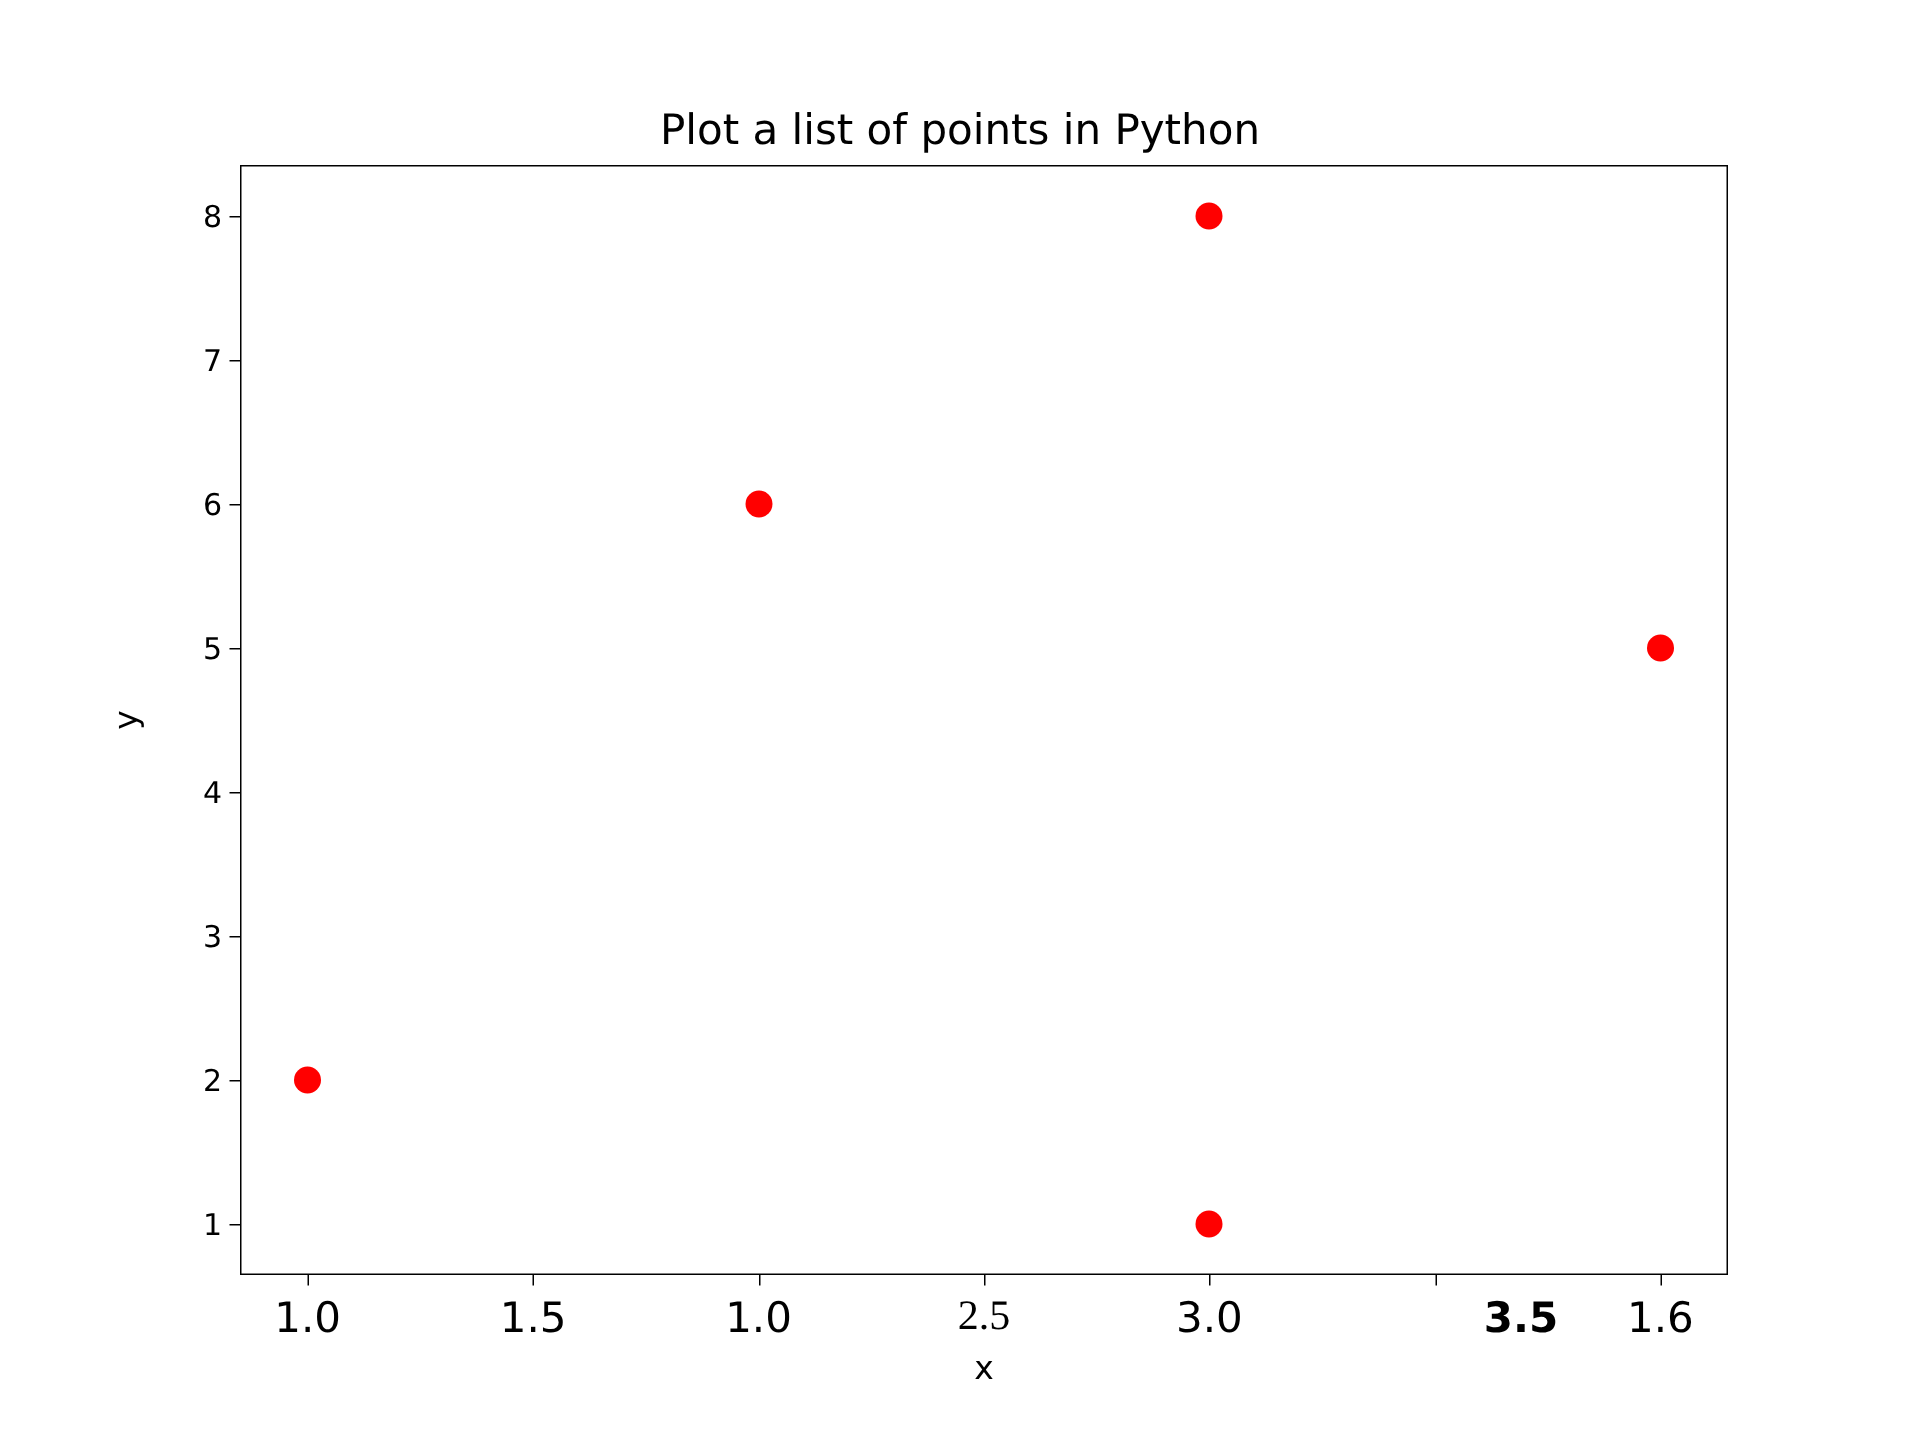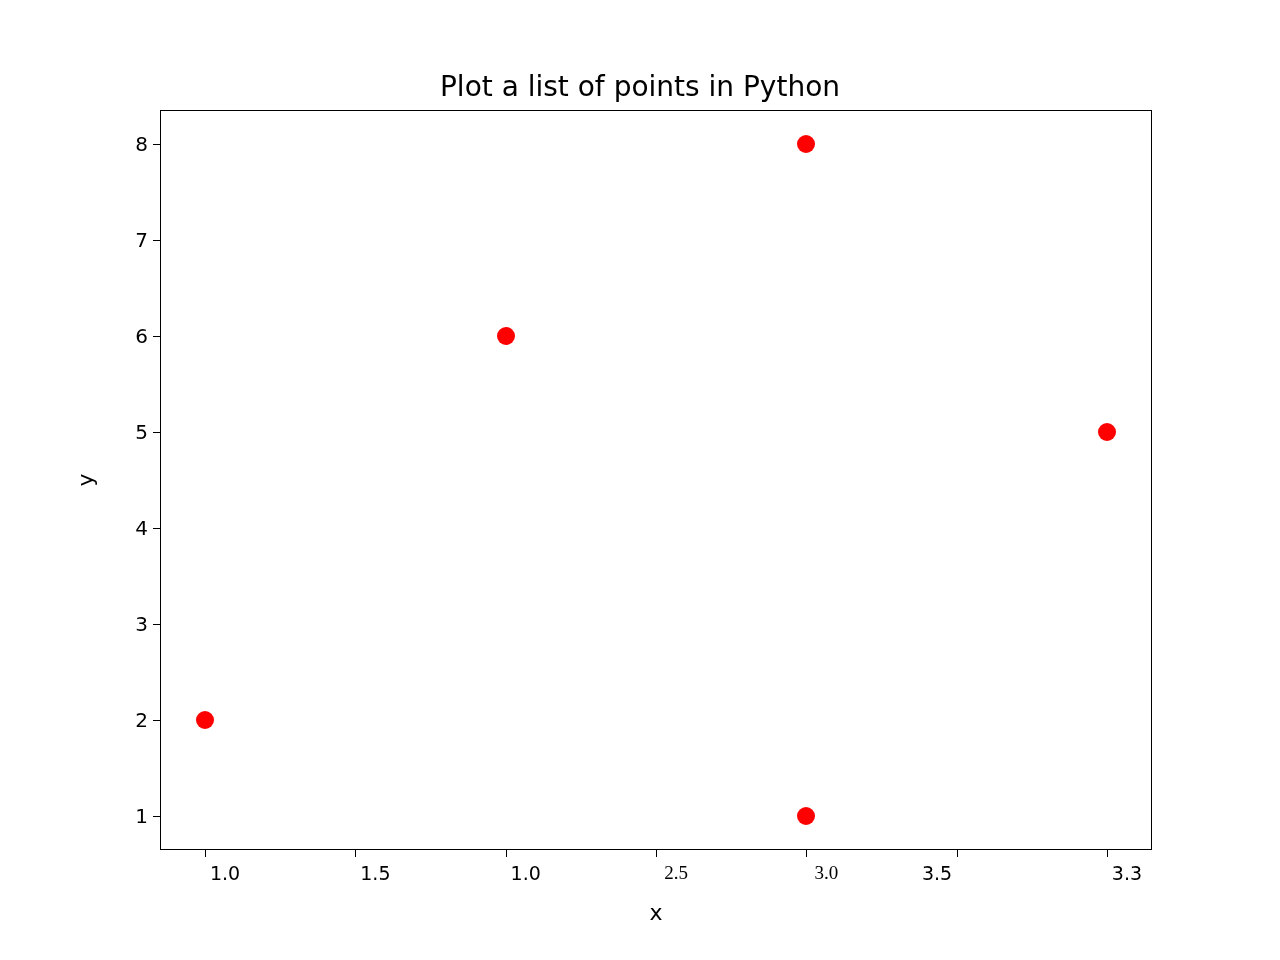--- a/index.html
+++ b/index.html
@@ -51,23 +51,22 @@
   .ylabel {
     position: absolute;
     left: 85px;
     top: 480px;
     transform: translate(-50%, -50%) rotate(-90deg);
     font-size: 22px;
   }
   .xtick {
     position: absolute;
     top: 862px;
-    font-size: 19px;
+    font-size: 28px;
     transform: translateX(-50%);
-    margin-left: 20px;
   }
   .ytick {
     position: absolute;
     left: 128px;
     font-size: 20px;
     transform: translateY(-50%);
     text-align: right;
     width: 20px;
   }
   .xtick-mark {
@@ -99,25 +98,25 @@
 
 <div class="xtick-mark" style="left: 205.091px;"></div>
     <div class="xtick" style="left: 205.091px;">1.0</div>
     <div class="xtick-mark" style="left: 355.394px;"></div>
     <div class="xtick" style="left: 355.394px;">1.5</div>
     <div class="xtick-mark" style="left: 505.697px;"></div>
     <div class="xtick" style="left: 505.697px;">1.0</div>
     <div class="xtick-mark" style="left: 656px;"></div>
     <div class="xtick" style="left: 656px; font-family: Liberation Serif, serif;">2.5</div>
     <div class="xtick-mark" style="left: 806.303px;"></div>
-    <div class="xtick" style="left: 806.303px; font-family: Liberation Serif, serif;">3.0</div>
+    <div class="xtick" style="left: 806.303px;">3.0</div>
     <div class="xtick-mark" style="left: 956.606px;"></div>
-    <div class="xtick" style="left: 917px;">3.5</div>
+    <div class="xtick" style="left: 1014px; font-weight: bold;">3.5</div>
     <div class="xtick-mark" style="left: 1106.91px;"></div>
-    <div class="xtick" style="left: 1106.91px;">3.3</div>
+    <div class="xtick" style="left: 1106.91px;">1.6</div>
     <div class="ytick-mark" style="top: 816.364px;"></div>
     <div class="ytick" style="top: 816.364px;">1</div>
     <div class="ytick-mark" style="top: 720.26px;"></div>
     <div class="ytick" style="top: 720.26px;">2</div>
     <div class="ytick-mark" style="top: 624.156px;"></div>
     <div class="ytick" style="top: 624.156px;">3</div>
     <div class="ytick-mark" style="top: 528.052px;"></div>
     <div class="ytick" style="top: 528.052px;">4</div>
     <div class="ytick-mark" style="top: 431.948px;"></div>
     <div class="ytick" style="top: 431.948px;">5</div>

